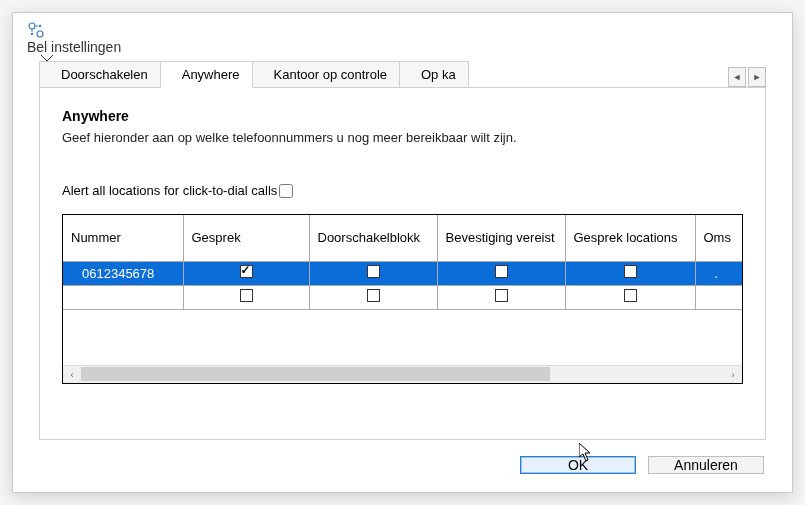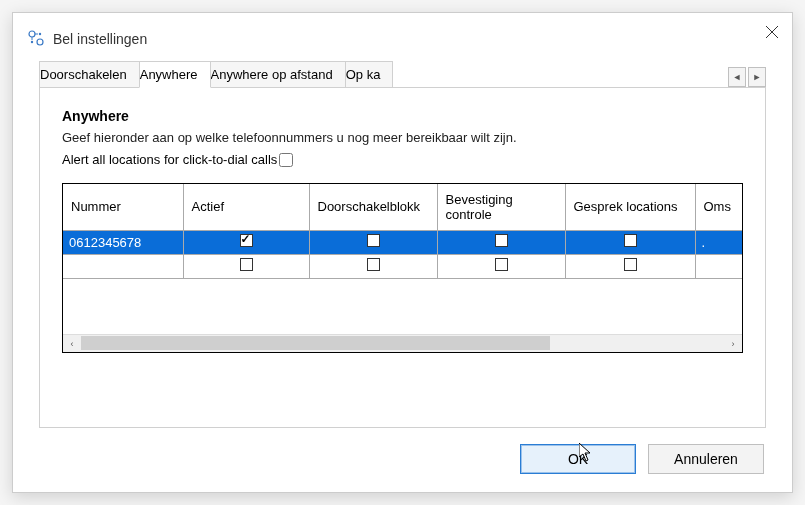--- a/index.html
+++ b/index.html
@@ -16,23 +16,24 @@
     height: 481px;
     background: #fff;
     border: 1px solid #ccc;
     box-shadow: 0 4px 16px rgba(0,0,0,0.15);
     display: flex;
     flex-direction: column;
     position: relative;
   }
   .titlebar {
     display: flex;
-    align-items: flex-end;
+    align-items: flex-start;
     padding: 8px 0 8px 14px;
     height: 42px;
+    flex-direction: column;
   }
   .titlebar .app-icon {
     width: 18px;
     height: 18px;
     margin-right: 8px;
     display: inline-flex;
     align-items: center;
     justify-content: center;
   }
   .titlebar .title {
@@ -51,21 +52,21 @@
   .close-btn svg line { stroke: #333; stroke-width: 1; }
 
   .tabstrip {
     display: flex;
     align-items: flex-end;
     margin: 4px 26px 0 26px;
     position: relative;
     height: 28px;
   }
   .tab {
-    padding: 5px 12px 5px 0;
+    padding: 5px 12px 5px 21px;
     border: 1px solid #d0d0d0;
     border-bottom: none;
     background: #f6f6f6;
     margin-right: -1px;
     font-size: 13px;
     cursor: pointer;
     position: relative;
     text-align: right;
   }
   .tab.active {
@@ -102,21 +103,21 @@
     background: #fff;
   }
 
   .section-title {
     font-weight: bold;
     font-size: 14px;
     margin-bottom: 6px;
   }
   .section-desc {
     font-size: 13px;
-    margin-bottom: 4px;
+    margin-bottom: 35px;
     color: #222;
   }
 
   .alert-row {
     display: flex;
     align-items: center;
     margin-bottom: 14px;
     font-size: 13px;
   }
   .alert-row input[type=checkbox] {
@@ -150,21 +151,21 @@
     padding: 6px 8px;
     font-size: 13px;
     text-align: left;
     vertical-align: middle;
   }
   .grid-table th {
     font-weight: normal;
     height: 46px;
     background: #fff;
   }
-  .grid-table td { height: 24px; padding: 2px 6px; }
+  .grid-table td { height: 24px; padding: 2px 19px; }
   .grid-table td.center { text-align: center; }
   .grid-table tr.selected td {
     background: #0a6dd8;
     color: #fff;
   }
   .cell-check {
     width: 13px;
     height: 13px;
     display: inline-block;
     border: 1px solid #333;
@@ -221,21 +222,21 @@
 
   .button-row {
     display: flex;
     justify-content: flex-end;
     gap: 12px;
     padding: 16px 28px 18px 0;
     background: #fff;
   }
   .btn {
     min-width: 116px;
-    height: 30px;
+    height: 18px;
     font-size: 14px;
     border: 1px solid #bfbfbf;
     background: #f3f3f3;
     cursor: pointer;
     padding: 0 10px;
   }
   .btn.primary {
     border: 1px solid #2a7dd4;
     background: #e6f1fb;
     color: #000;
@@ -266,21 +267,21 @@
       <svg width="12" height="12" viewBox="0 0 12 12">
         <line x1="0" y1="0" x2="12" y2="12"></line>
         <line x1="12" y1="0" x2="0" y2="12"></line>
       </svg>
     </div>
   </div>
 
   <div class="tabstrip">
     <div class="tab">Doorschakelen</div>
     <div class="tab active">Anywhere</div>
-    <div class="tab">Anywhere op afstand</div>
+    <div class="tab">Kantoor op controle</div>
     <div class="tab">Op ka</div>
     <div class="tabstrip-scroll">
       <div class="scroll-btn">◄</div>
       <div class="scroll-btn">►</div>
     </div>
   </div>
 
   <div class="panel-wrap">
     <div class="section-title">Anywhere</div>
     <div class="section-desc">Geef hieronder aan op welke telefoonnummers u nog meer bereikbaar wilt zijn.</div>
@@ -297,23 +298,23 @@
             <col style="width:120px">
               <col style="width:126px">
               <col style="width:128px">
               <col style="width:128px">
               <col style="width:130px">
               <col style="width:128px">
           </colgroup>
           <thead>
             <tr>
               <th>Nummer</th>
-              <th>Actief</th>
+              <th>Gesprek</th>
               <th>Doorschakelblokk</th>
-              <th>Bevestiging controle</th>
+              <th>Bevestiging vereist</th>
               <th>Gesprek locations</th>
               <th>Oms</th>
             </tr>
           </thead>
           <tbody>
             <tr class="selected">
               <td>
                 <input class="cell-input" value="0612345678" style="">
               </td>
               <td class="center"><span class="cell-check checked"></span></td>

